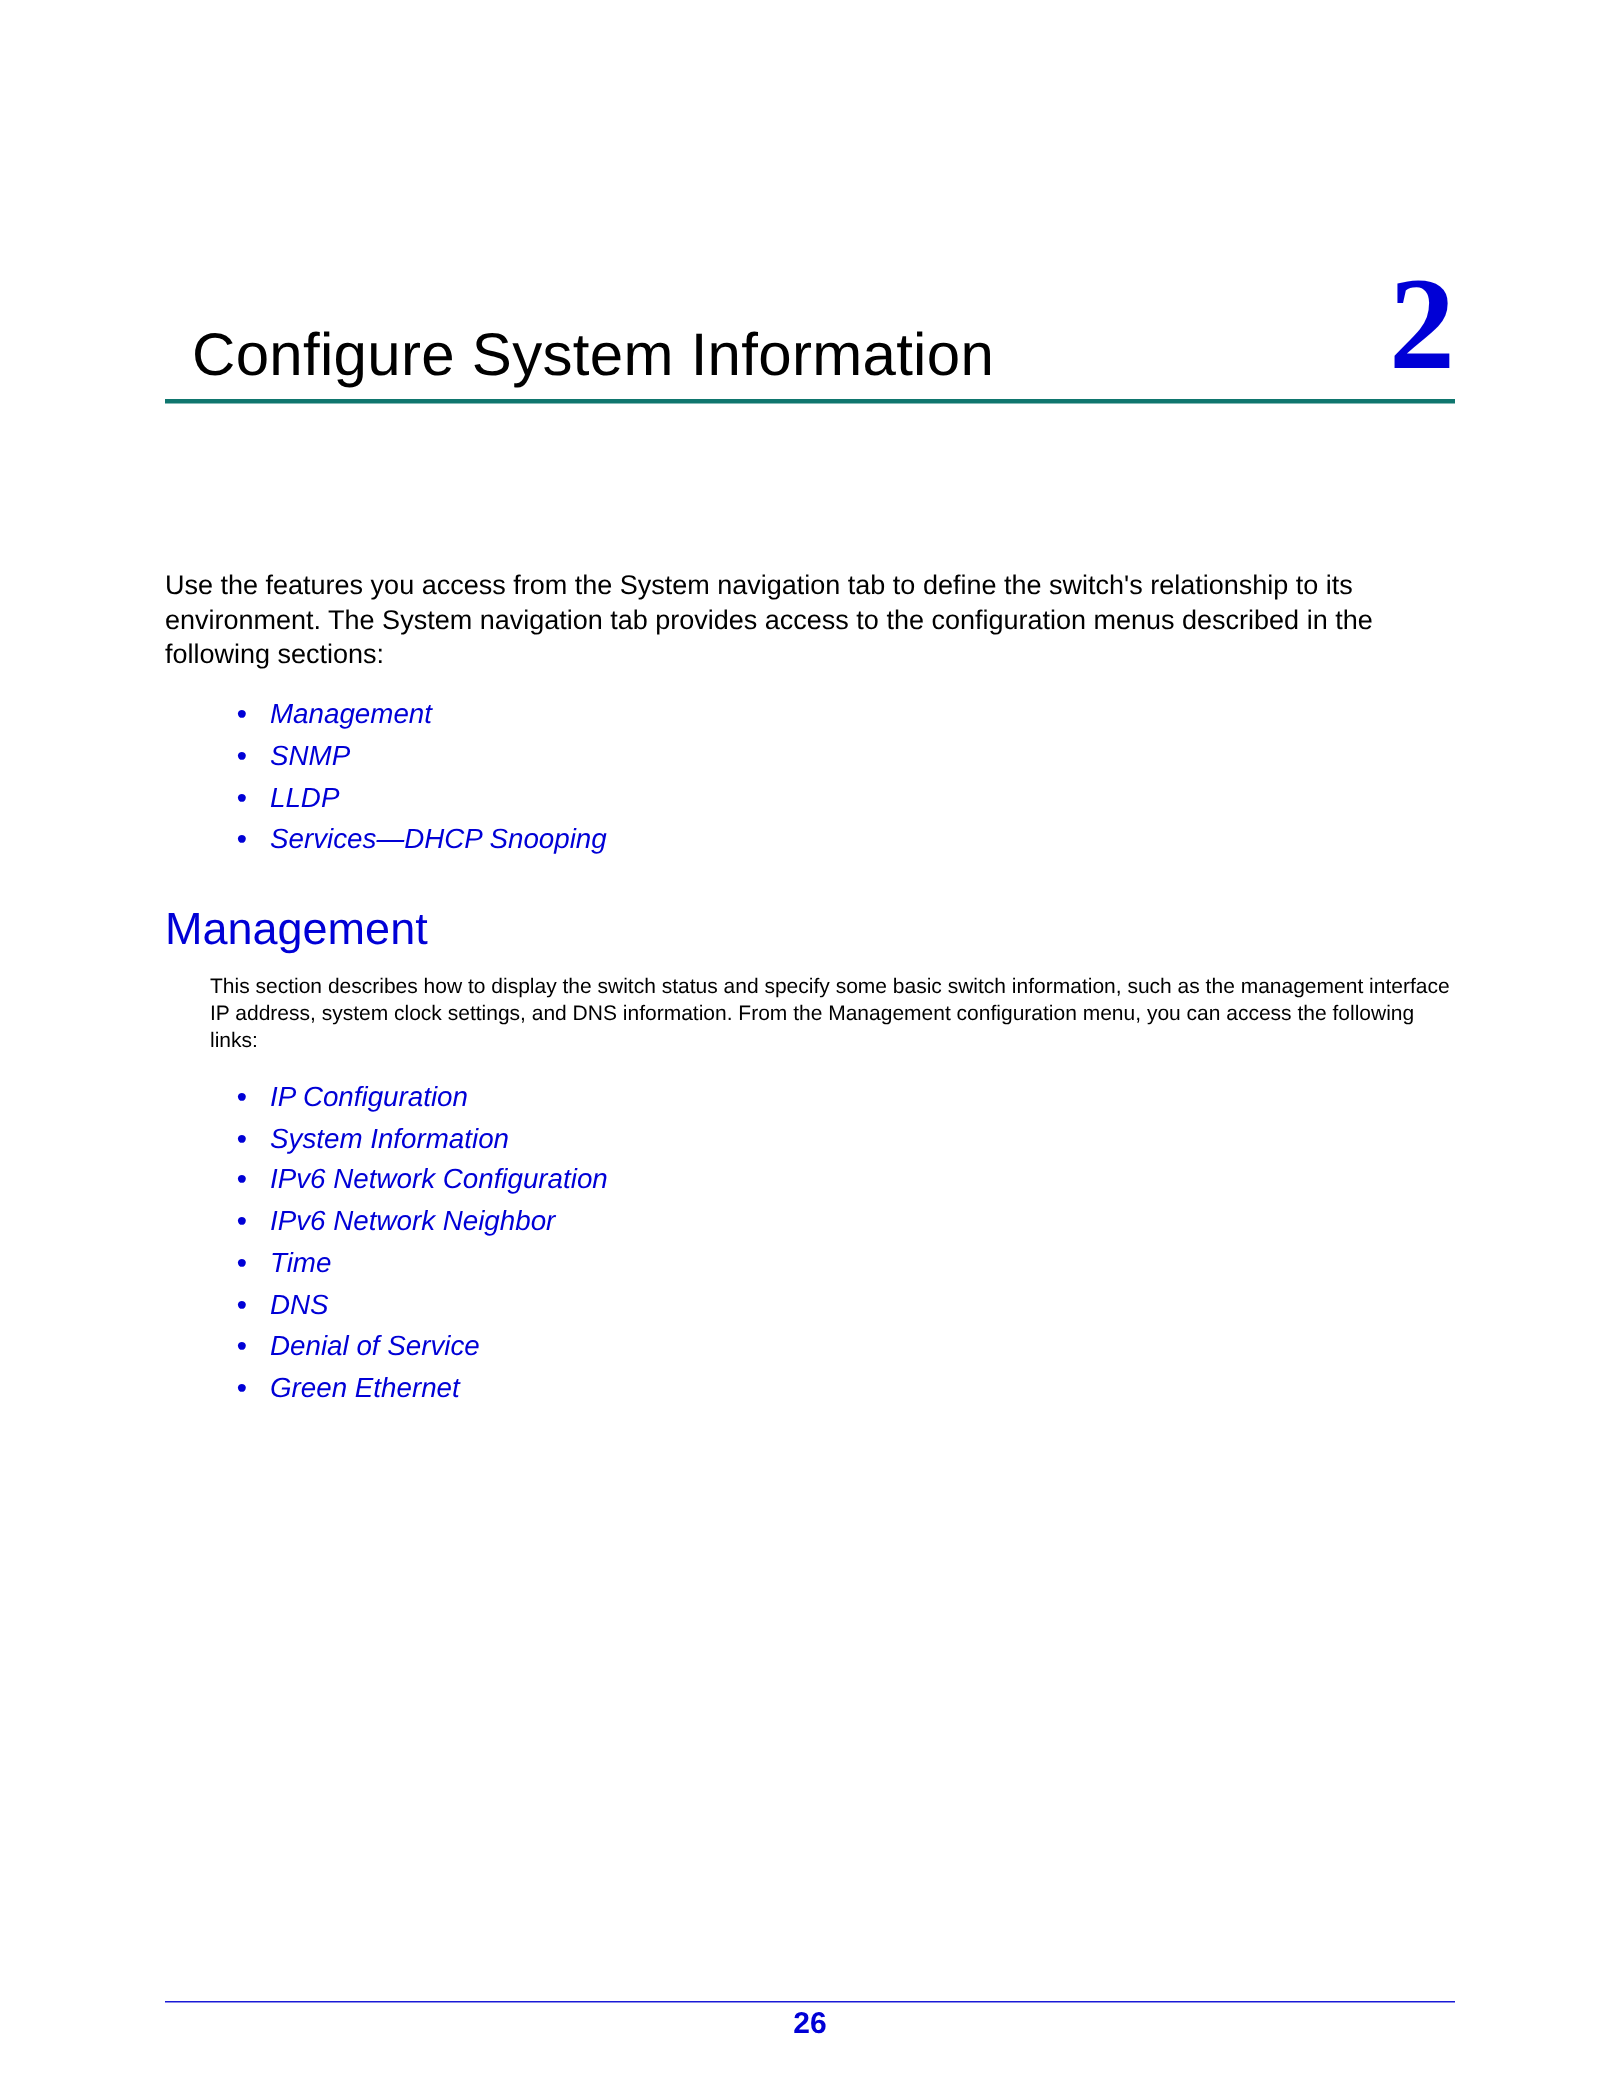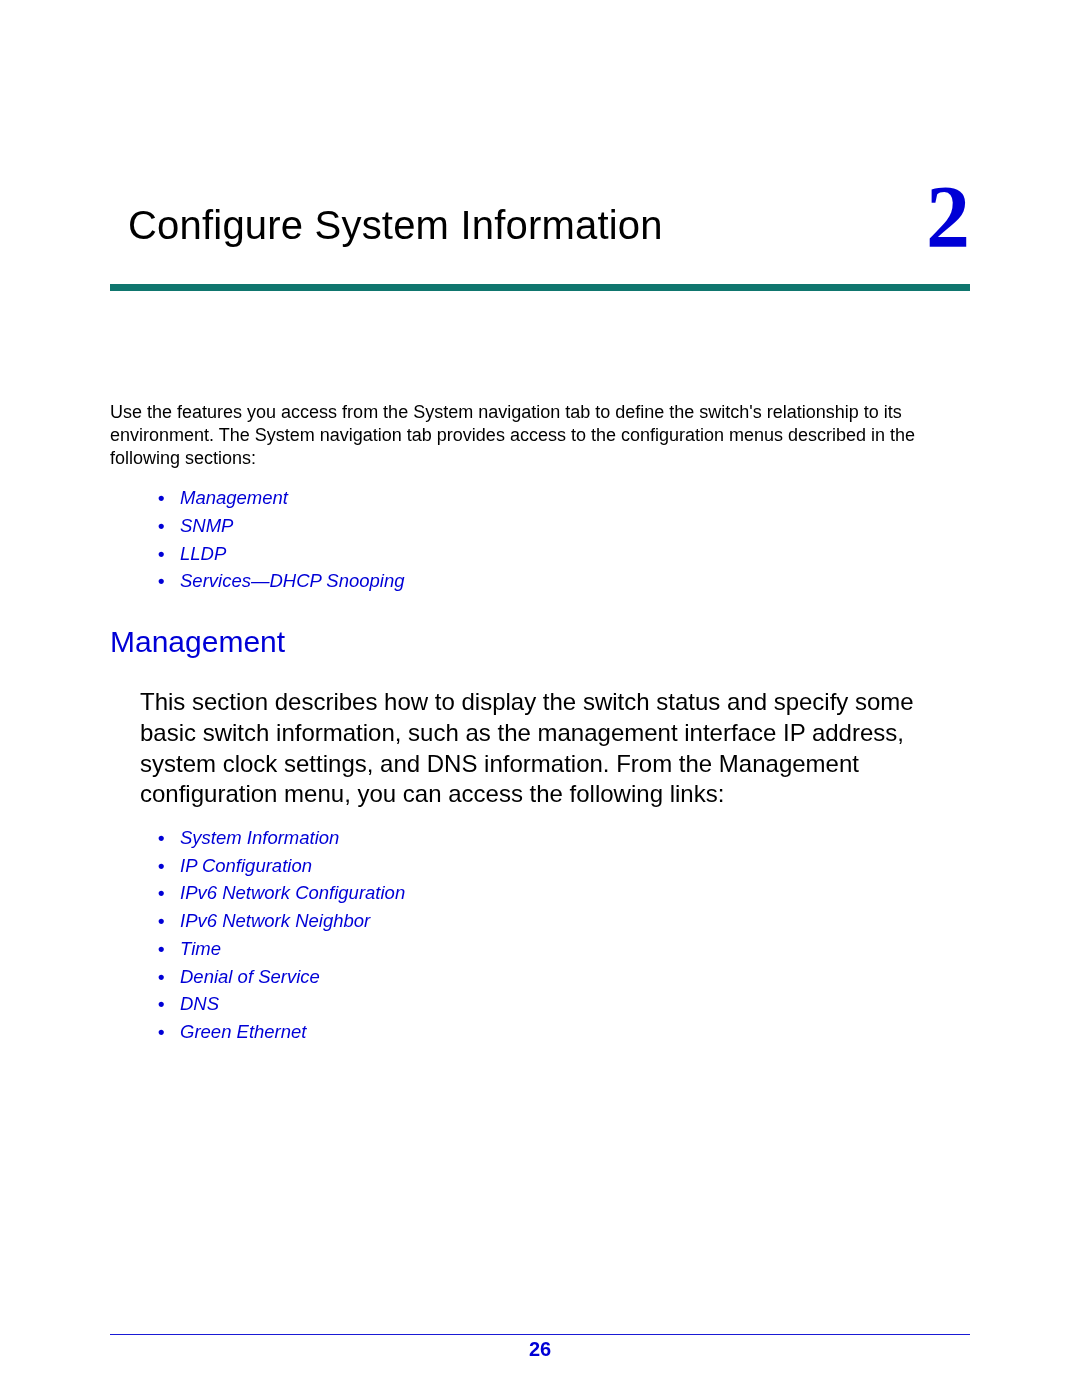--- a/index.html
+++ b/index.html
@@ -1,28 +1,28 @@
 <!DOCTYPE html>
 <html><head>
 <meta charset="utf-8">
 <style>
   * { box-sizing: border-box; margin: 0; padding: 0; }
   html, body { width: 1080px; height: 1397px; background: #ffffff; }
   body { font-family: Arial, Helvetica, sans-serif; color: #000000; position: relative; }
   .page { position: absolute; inset: 0; padding: 190px 110px 60px 110px; }
-  .chapter-head { display: flex; align-items: center; justify-content: space-between; border-bottom: 7px solid #0f766e; padding-bottom: 24px; }
+  .chapter-head { display: flex; align-items: flex-end; justify-content: space-between; border-bottom: 3px solid #0f766e; padding-bottom: 6px; }
   .chapter-title { font-family: "Segoe UI", "Helvetica Neue", Arial, sans-serif; font-weight: 300; font-size: 40px; letter-spacing: 0.2px; color: #000000; padding-left: 18px; }
   .chapter-number-wrap { position: relative; height: 70px; width: 70px; }
   .chapter-number { font-family: Georgia, "Times New Roman", serif; font-weight: 700; color: #0000d6; font-size: 88px; line-height: 0.75; position: absolute; right: 0; top: -6px; }
   .intro { margin-top: 110px; font-size: 18px; line-height: 1.28; }
   .link-list { list-style: none; margin-top: 14px; padding-left: 48px; }
   .link-list li { position: relative; padding-left: 22px; font-style: italic; color: #0000d6; font-size: 18.5px; line-height: 1.5; }
   .link-list li::before { content: "•"; position: absolute; left: 0; top: 0; font-weight: 700; font-style: normal; color: #0000d6; }
   .section-heading { font-family: "Segoe UI", "Helvetica Neue", Arial, sans-serif; font-weight: 400; color: #0000d6; font-size: 30px; margin-top: 30px; }
-  .section-body { margin-top: 28px; padding-left: 30px; font-size: 24px; line-height: 1.28; }
+  .section-body { margin-top: 12px; padding-left: 30px; font-size: 14px; line-height: 1.28; }
   .footer-rule { position: absolute; left: 110px; right: 110px; bottom: 62px; border-top: 1px solid #1a1ad6; }
   .page-number { position: absolute; width: 100%; text-align: center; bottom: 36px; color: #0000d6; font-weight: 700; font-size: 20px; left: 0; }
   a.doc-link { color: #0000d6; text-decoration: none; }
 </style>
 </head>
 <body>
 
 <div class="page">
 
   <div class="chapter-head">
@@ -39,26 +39,26 @@
     <li><a class="doc-link">SNMP</a></li>
     <li><a class="doc-link">LLDP</a></li>
     <li><a class="doc-link">Services—DHCP Snooping</a></li>
   </ul>
 
   <h2 class="section-heading">Management</h2>
 
   <p class="section-body">This section describes how to display the switch status and specify some basic switch information, such as the management interface IP address, system clock settings, and DNS information. From the Management configuration menu, you can access the following links:</p>
 
   <ul class="link-list">
+    <li><a class="doc-link">IP Configuration</a></li>
     <li><a class="doc-link">System Information</a></li>
-    <li><a class="doc-link">IP Configuration</a></li>
     <li><a class="doc-link">IPv6 Network Configuration</a></li>
     <li><a class="doc-link">IPv6 Network Neighbor</a></li>
     <li><a class="doc-link">Time</a></li>
+    <li><a class="doc-link">DNS</a></li>
     <li><a class="doc-link">Denial of Service</a></li>
-    <li><a class="doc-link">DNS</a></li>
     <li><a class="doc-link">Green Ethernet</a></li>
   </ul>
 
   <div class="footer-rule"></div>
   <div class="page-number">26</div>
 
 </div>
 
 </body></html>

